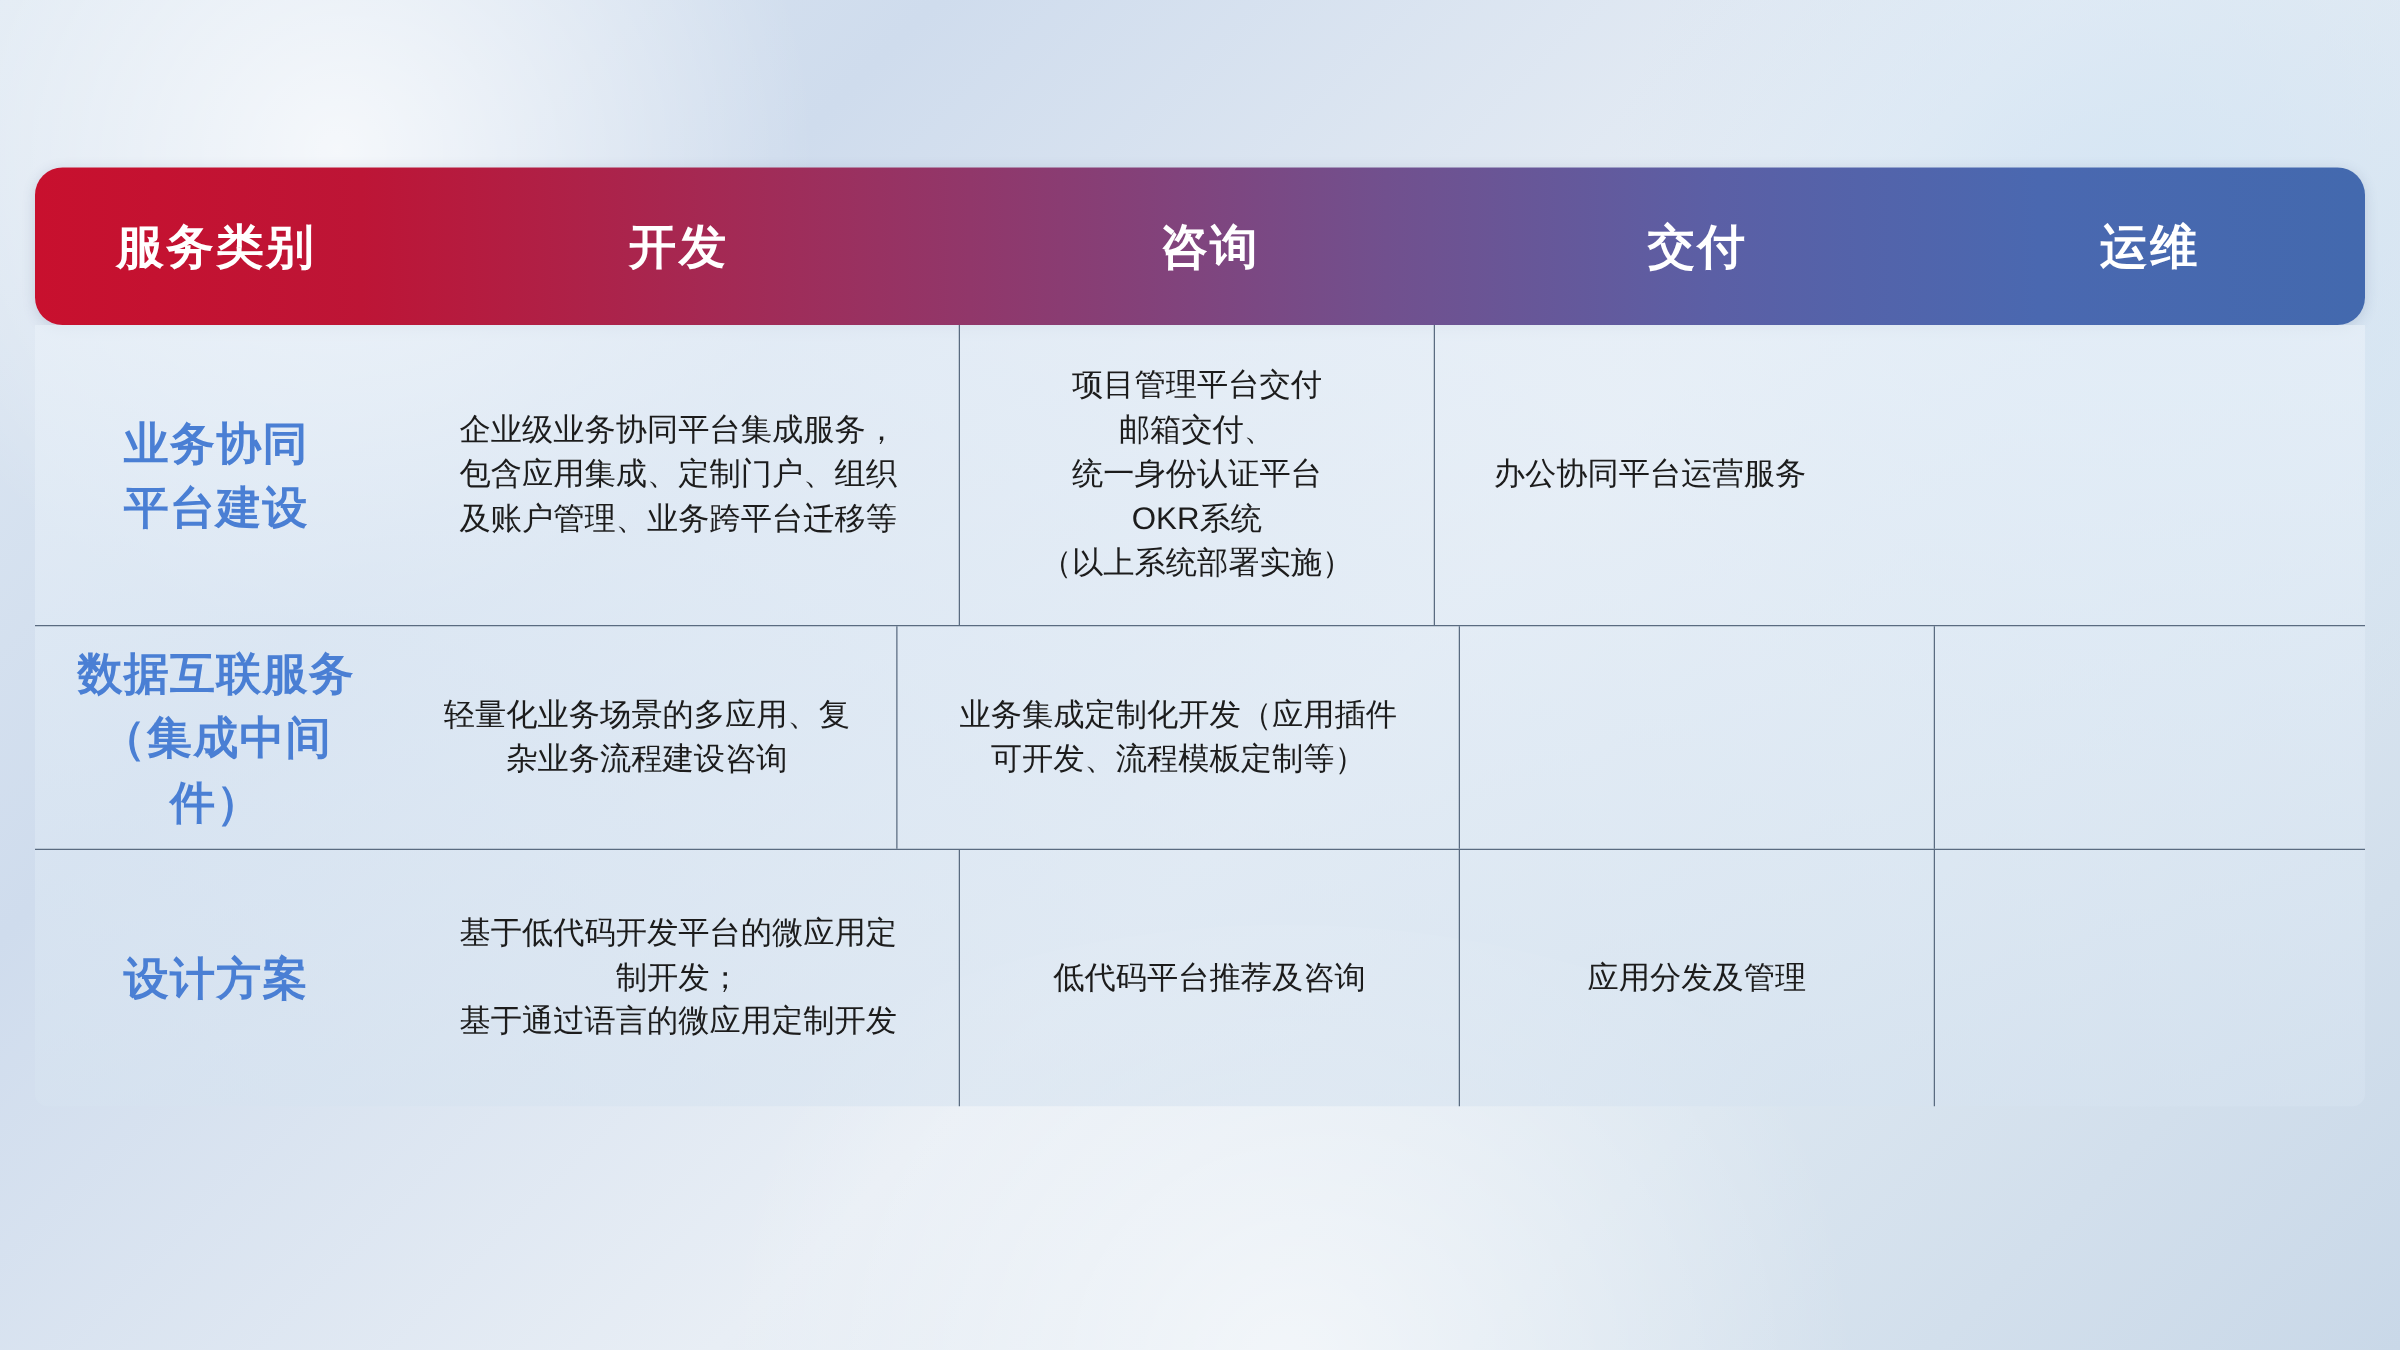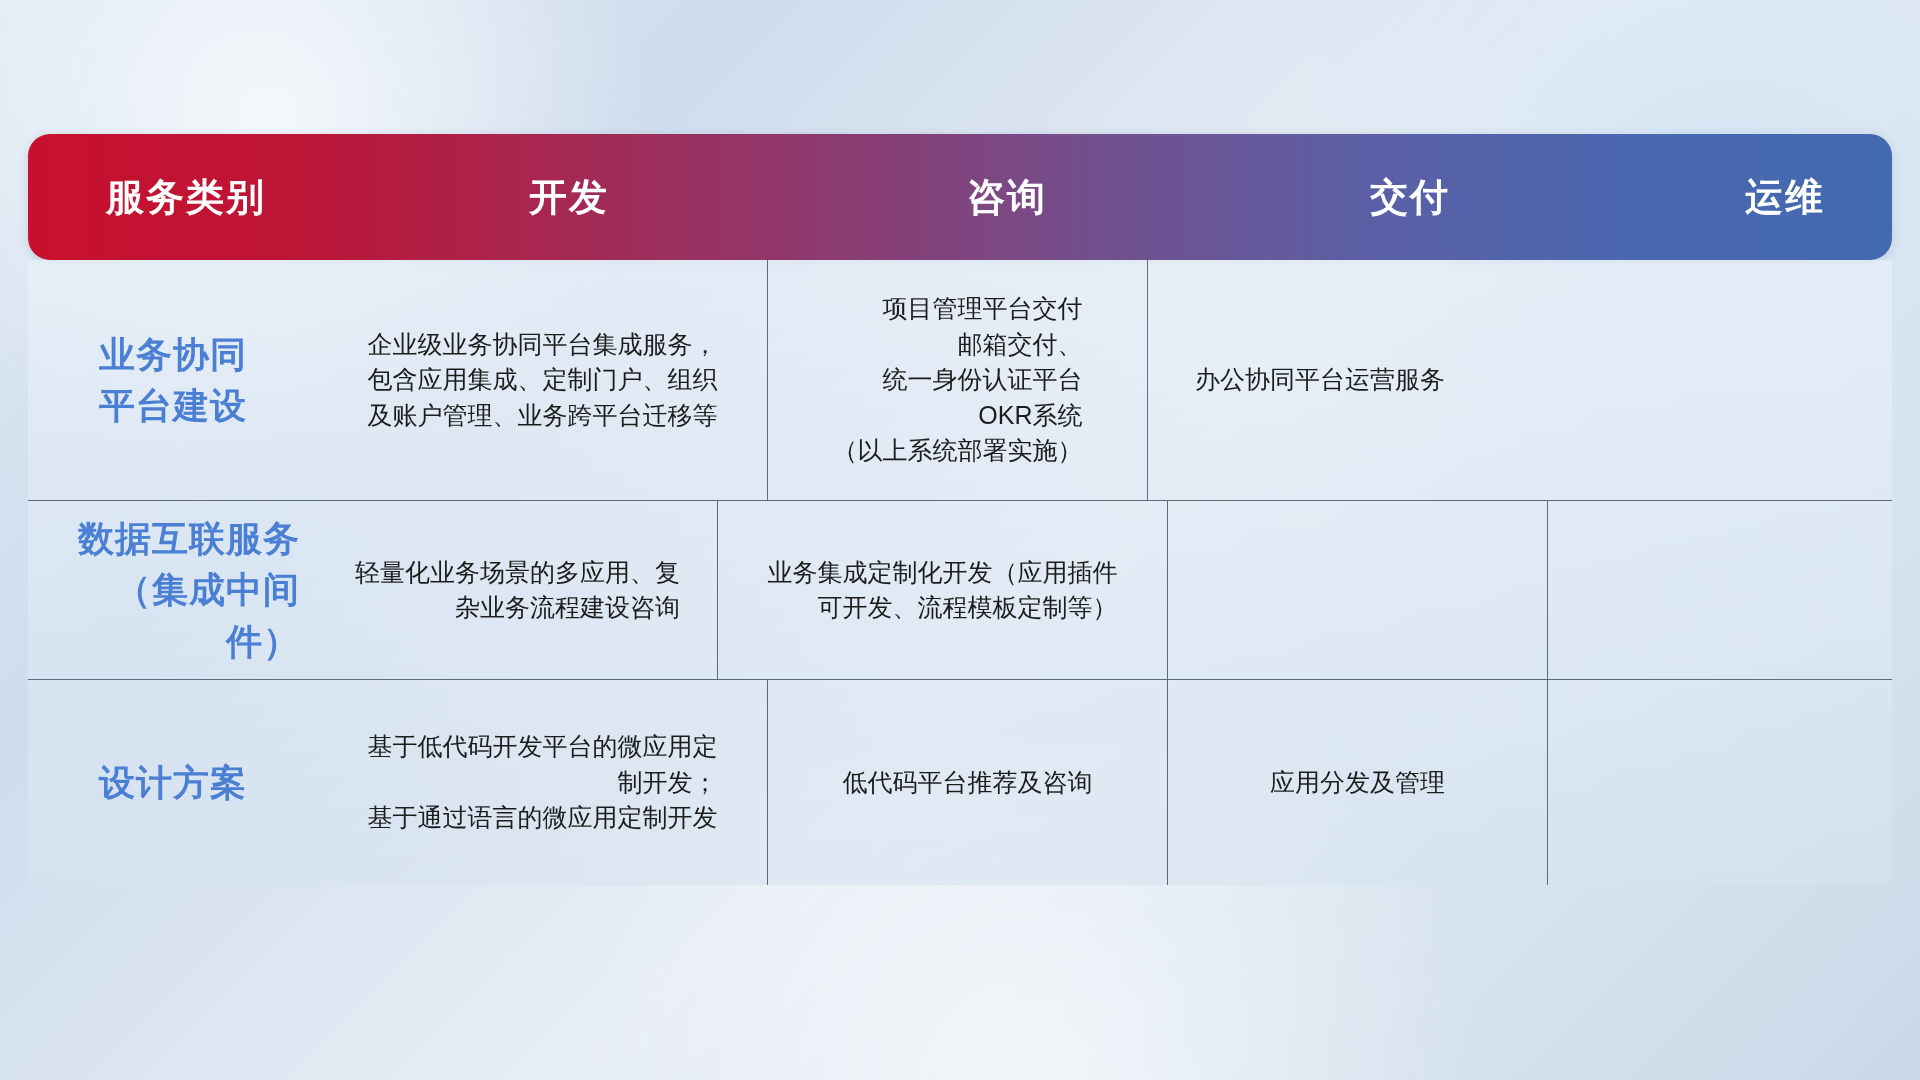--- a/index.html
+++ b/index.html
@@ -65,41 +65,40 @@
     box-shadow: 0 2px 10px rgba(60,80,120,0.18);
   }
   .header-cell {
     display: flex;
     align-items: center;
     justify-content: center;
     color: #ffffff;
     font-size: 38px;
     font-weight: bold;
     letter-spacing: 2px;
-    padding-left: 13px;
   }
 
   
   .body-rows {
     background: linear-gradient(180deg, rgba(232,240,248,0.72) 0%, rgba(223,234,245,0.66) 50%, rgba(214,227,240,0.6) 100%);
     border-bottom-left-radius: 10px;
     border-bottom-right-radius: 10px;
   }
   .data-row {
     display: flex;
     border-bottom: 1px solid #5a6b80;
   }
   .data-row:last-child {
     border-bottom: none;
   }
   .cell {
     display: flex;
     align-items: center;
     justify-content: center;
-    text-align: right;
+    text-align: center;
     padding: 14px 18px;
     box-sizing: border-box;
     font-size: 25px;
     line-height: 1.42;
     color: #1c1c1c;
     border-right: 1px solid #5a6b80;
     white-space: pre-line;
   }
   .cell:last-child {
     border-right: none;

